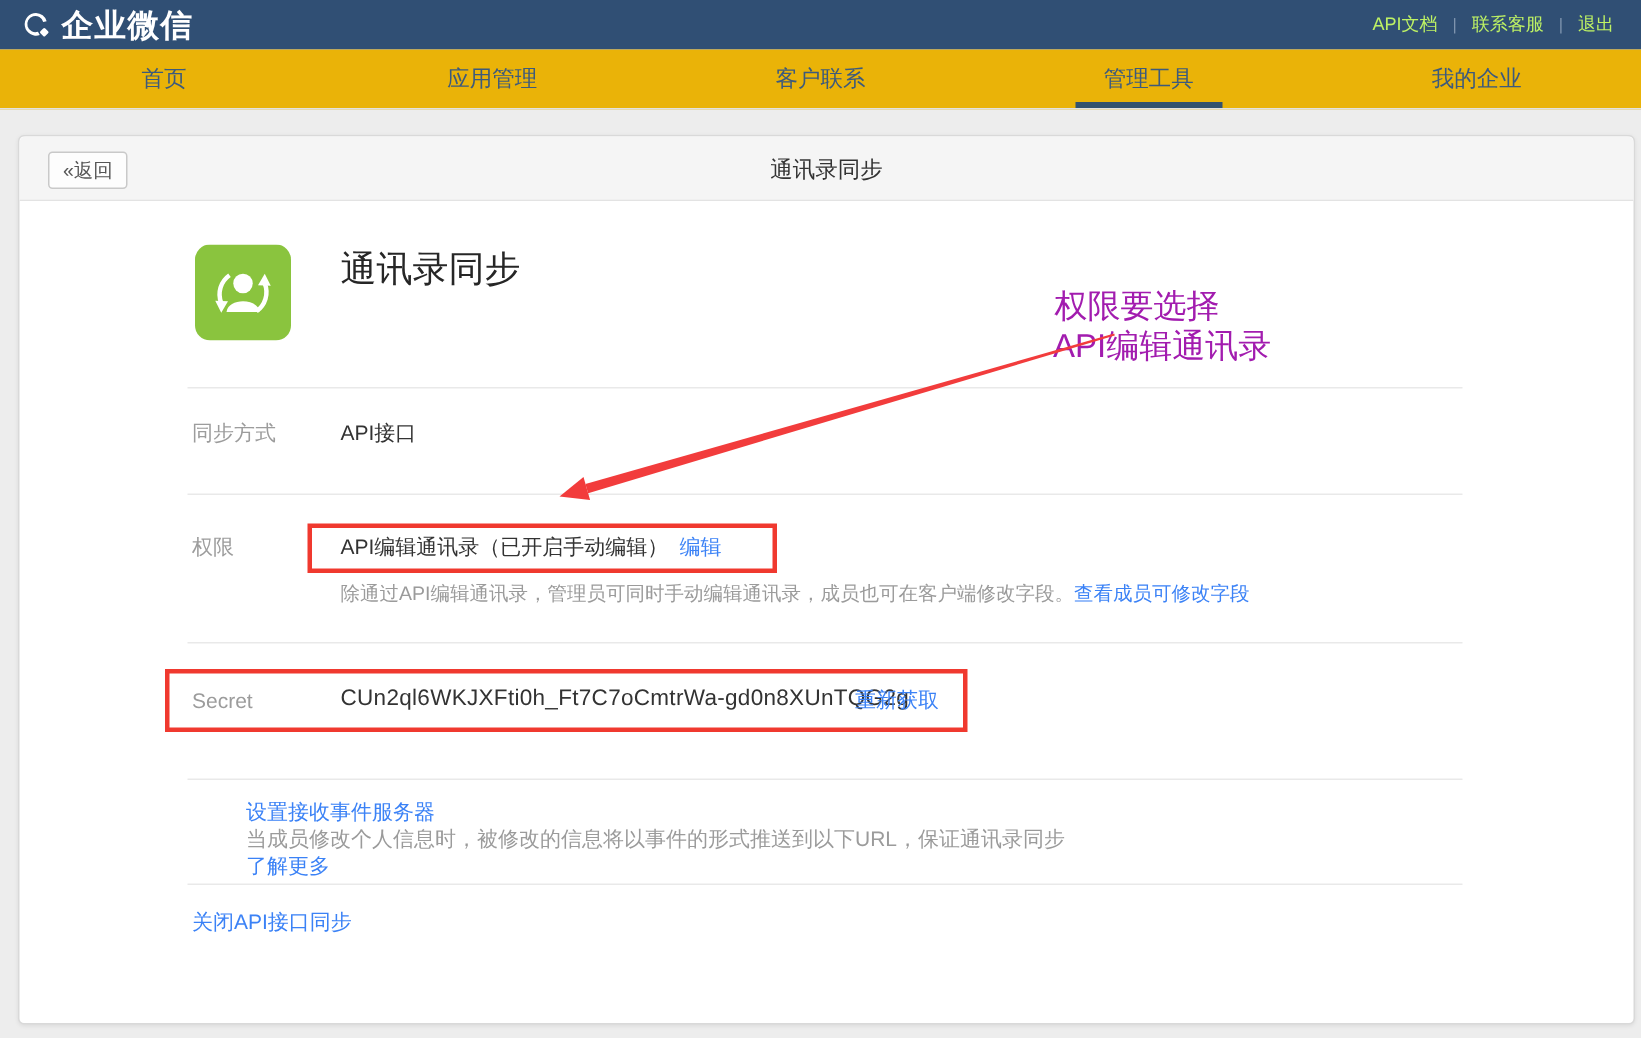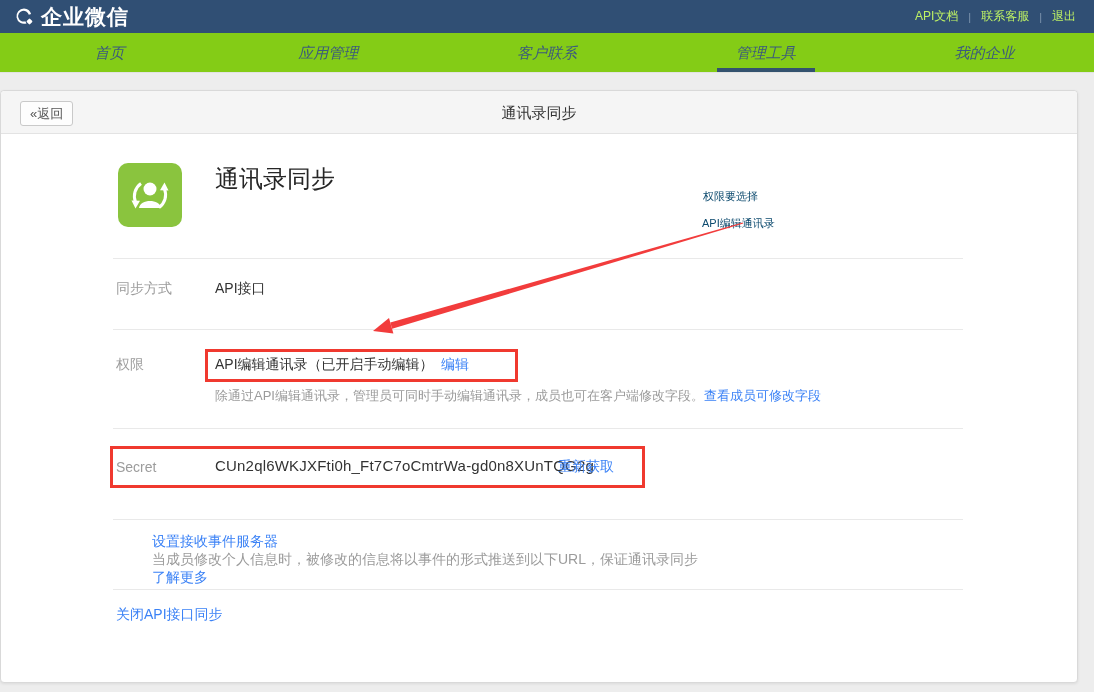--- a/index.html
+++ b/index.html
@@ -17,35 +17,35 @@
   .logo { display:flex; align-items:center; margin-left:13px; cursor:pointer; }
   .logo svg { display:block; margin-right:6px; }
   .logo-text { font-size:21px; font-weight:bold; letter-spacing:1px; }
   .topbar-links { margin-left:auto; margin-right:14px; display:flex; align-items:center; font-size:12px; }
   .topbar-link { color:#bef264; cursor:pointer; padding:0 4px; }
   .topbar-sep { color:#7e94ae; margin:0 6px; font-size:11px; }
 
   
   .nav {
     position:absolute; left:0; top:33px; width:1094px; height:40px;
-    background:#84cc16; display:flex; border-bottom:1px solid #e2e2e2;font-style:italic;
+    background:#eab308; display:flex; border-bottom:1px solid #e2e2e2;
   }
   .tab {
     flex:1; text-align:center; line-height:39px; font-size:15px;
     color:#3c5a7d; cursor:pointer; position:relative;
   }
   .tab .tab-underline {
     display:none; position:absolute; bottom:0; left:50%; margin-left:-49px;
     width:98px; height:4px; background:#33526e;
   }
   .tab.active .tab-underline { display:block; }
 
   
   .card {
-    position:absolute; left:0; top:90px; width:1078px; height:593px;
+    position:absolute; left:12px; top:90px; width:1078px; height:593px;
     background:#fff; border:1px solid #d9d9d9; border-radius:4px;
     box-shadow:0 1px 3px rgba(0,0,0,.08);
   }
   .card-header {
     position:absolute; left:0; top:0; width:100%; height:43px;
     background:#f5f5f5; border-bottom:1px solid #e3e3e3;
     border-radius:4px 4px 0 0;
   }
   .back-btn {
     position:absolute; left:19px; top:10px; height:25px; padding:0 9px;
@@ -84,21 +84,21 @@
   .secret-refresh { position:absolute; left:557px; top:367px; font-size:14px; }
 
   .event-row { position:absolute; left:115px; top:442px; font-size:14px; white-space:nowrap; display:flex; align-items:baseline;flex-direction:column; }
   .event-link { font-size:14px; }
   .event-desc { color:#9b9b9b; margin-left:36px; }
   .event-more { margin-left:14px;text-align:right; }
 
   .close-api { position:absolute; left:115px; top:515px; font-size:14px; }
 
   
-  .anno-text { position:absolute; color:#0c4a6e; font-size:11px; white-space:nowrap; }
+  .anno-text { position:absolute; color:#a21caf; font-size:22px; white-space:nowrap; }
   .anno-1 { left:703px; top:189px; }
   .anno-2 { left:702px; top:216px; }
   .red-box { position:absolute; border:3px solid #f0392f; }
   .red-box-perm   { left:205px; top:349px; width:313px; height:33px; }
   .red-box-secret { left:110px; top:446px; width:535px; height:42px; }
   .arrow-overlay { position:absolute; left:0; top:0; width:1094px; height:692px; pointer-events:none; }
 </style>
 </head>
 <body>
 

